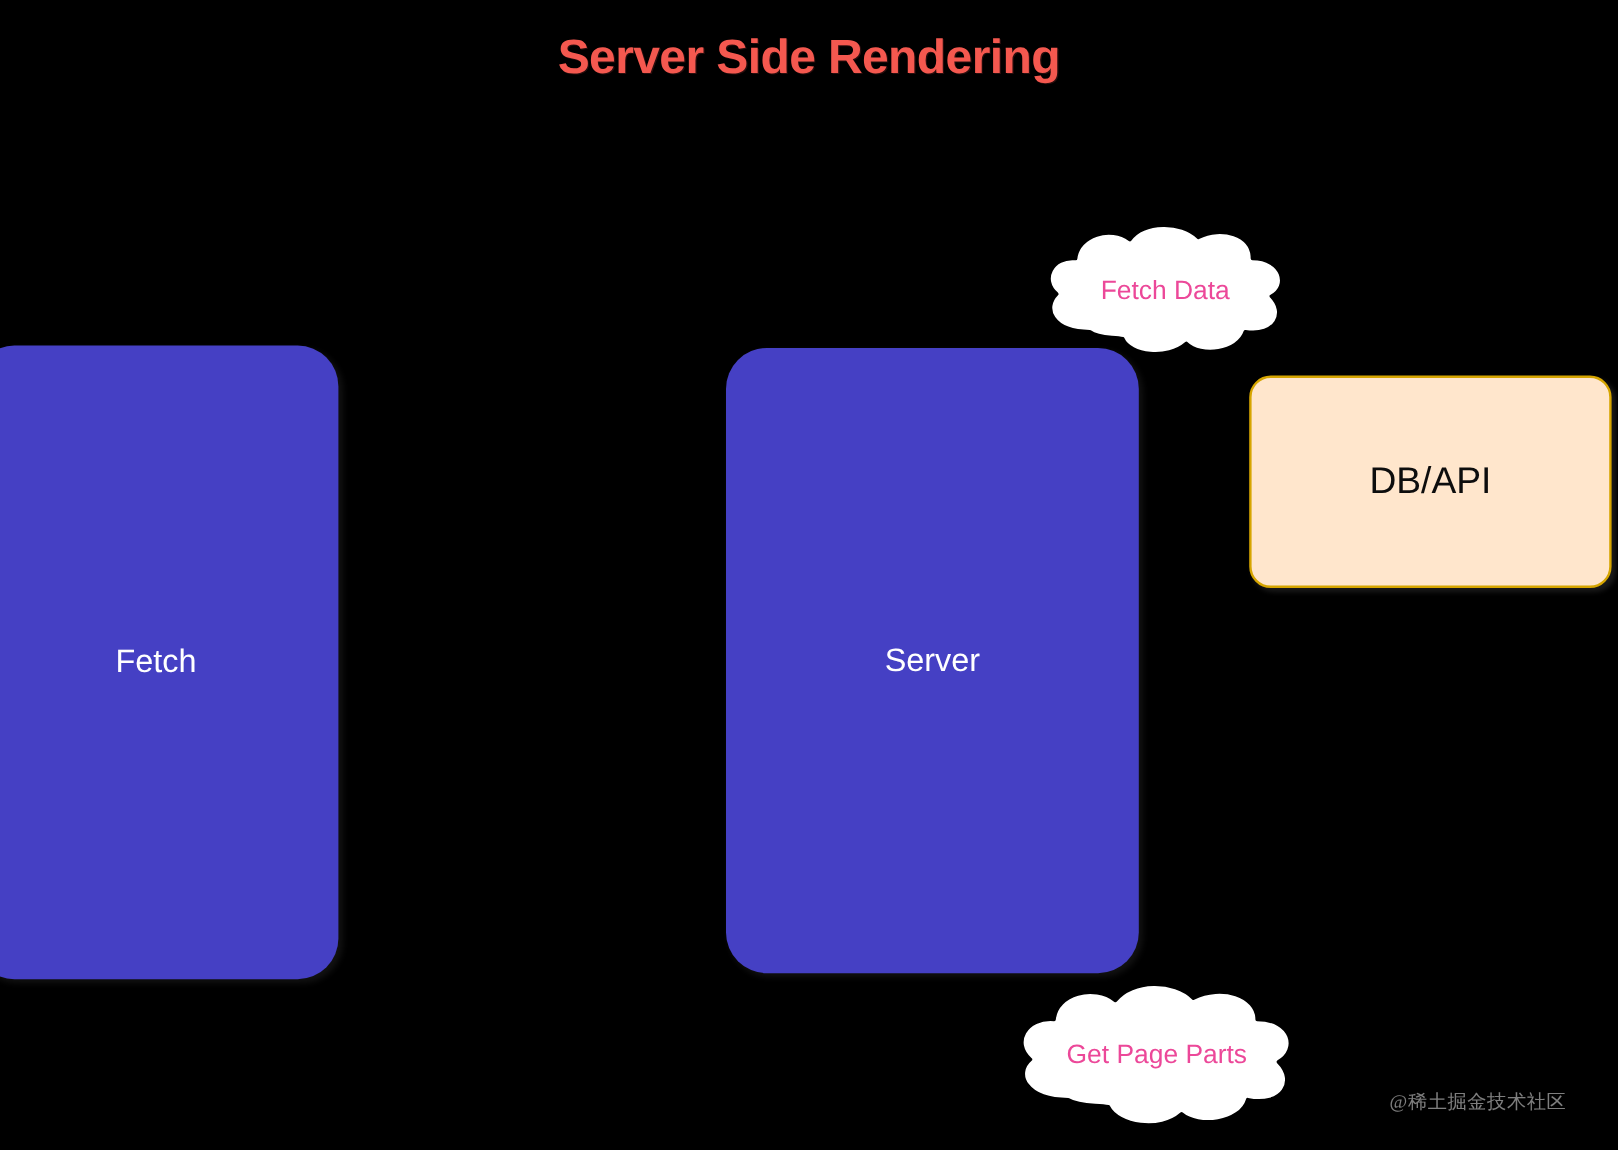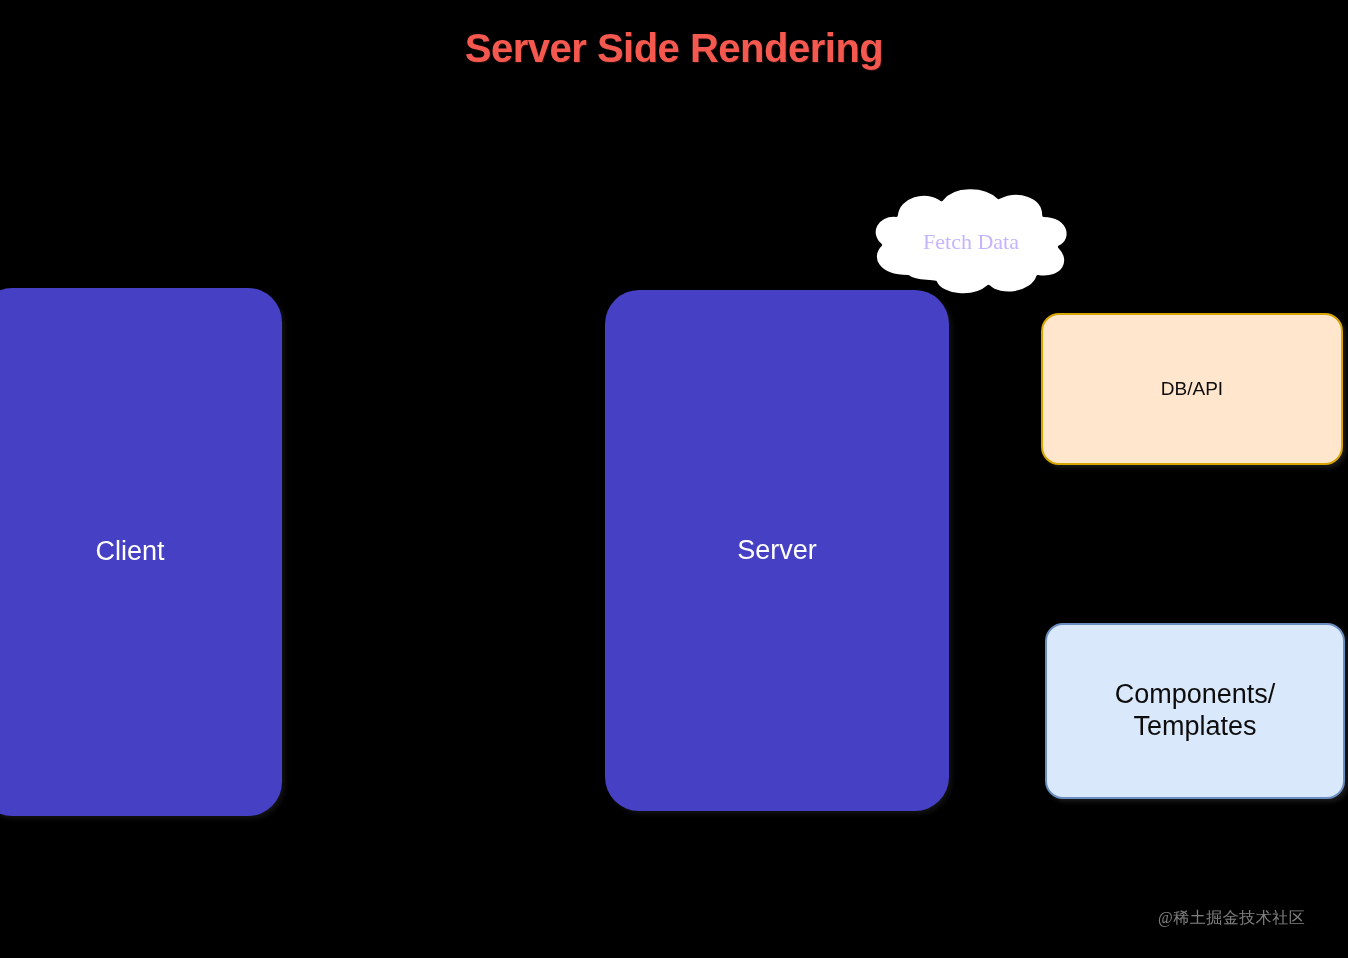--- a/index.html
+++ b/index.html
@@ -62,26 +62,26 @@
     left: 605px;
     top: 290px;
     width: 344px;
     height: 521px;
   }
 
   .node-db {
     left: 1041px;
     top: 313px;
     width: 302px;
-    height: 152px;
+    height: 177px;
     background: #ffe6cc;
     border: 2px solid #d6a500;
     border-radius: 18px;
     color: #0d0d0d;
-    font-size: 19px;
+    font-size: 31px;
     box-shadow: 3px 3px 4px rgba(255,255,255,0.10);
   }
 
   .node-components {
     left: 1045px;
     top: 623px;
     width: 300px;
     height: 176px;
     background: #dae8fc;
     border: 2px solid #6c8ebf;
@@ -106,23 +106,23 @@
   }
   .cloud-text {
     position: absolute;
     left: 0;
     top: 0;
     width: 100%;
     height: 100%;
     display: flex;
     align-items: center;
     justify-content: center;
-    color: #c4b5fd;
+    color: #ec4899;
     font-size: 22px;
-    font-family: Liberation Serif, serif;
+    font-family: Liberation Sans, sans-serif;
     pointer-events: none;
   }
 
   .cloud-fetch {
     left: 862px;
     top: 186px;
     width: 218px;
     height: 112px;
   }
   .cloud-getpage {
@@ -145,49 +145,61 @@
   }
 </style>
 </head>
 <body>
 
 <div id="canvas">
 
   <div id="diagram-title">Server Side Rendering</div>
 
   <div class="node node-purple node-client">
-    <span class="node-label">Client</span>
+    <span class="node-label">Fetch</span>
   </div>
 
   <div class="node node-purple node-server">
     <span class="node-label">Server</span>
   </div>
 
   <div class="node node-db">
     <span class="node-label">DB/API</span>
   </div>
 
-  <div class="node node-components">
-    <span class="node-label">Components/
-Templates</span>
-  </div>
 
   <div class="cloud cloud-fetch">
     <svg viewBox="0 0 220 114" width="218" height="112">
       <path d="M 46 92
                C 14 92 6 72 18 60
                C 4 48 14 28 34 30
                C 36 10 64 2 80 14
                C 92 -2 124 -2 138 12
                C 158 2 184 10 184 30
                C 210 30 216 54 200 62
                C 214 76 204 96 178 92
                C 172 110 140 114 128 102
                C 112 116 80 112 74 98
                C 66 96 54 98 46 92 Z" fill="#ffffff" stroke="#000000" stroke-width="3" stroke-linejoin="round"></path>
     </svg>
     <div class="cloud-text">Fetch Data</div>
   </div>
 
+  <div class="cloud cloud-getpage">
+    <svg viewBox="0 0 254 124" width="252" height="122">
+      <path d="M 52 100
+               C 16 100 6 78 20 66
+               C 4 52 16 30 40 32
+               C 42 10 74 2 92 16
+               C 106 -2 142 -2 158 14
+               C 182 2 212 12 212 32
+               C 242 32 248 58 230 68
+               C 246 84 234 106 204 100
+               C 198 120 162 124 148 112
+               C 130 128 94 122 86 106
+               C 76 104 62 106 52 100 Z" fill="#ffffff" stroke="#000000" stroke-width="3" stroke-linejoin="round"></path>
+    </svg>
+    <div class="cloud-text">Get Page Parts</div>
+  </div>
 
   <div id="watermark">@稀土掘金技术社区</div>
 
 </div>
 
 </body></html>

